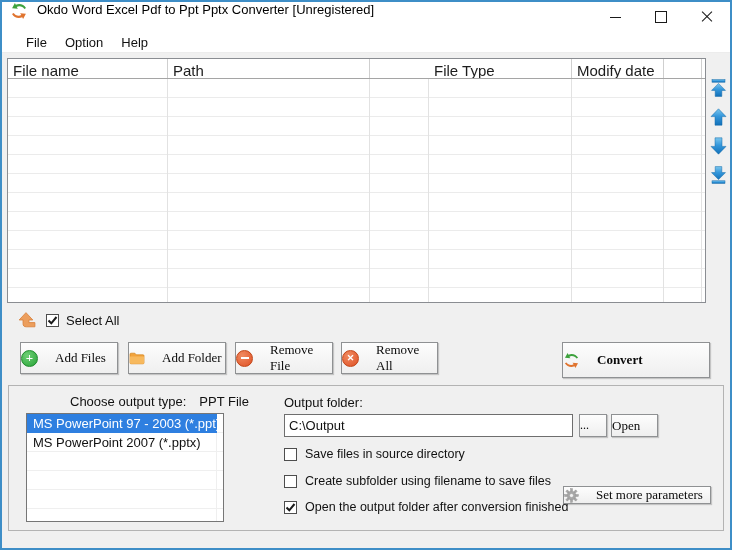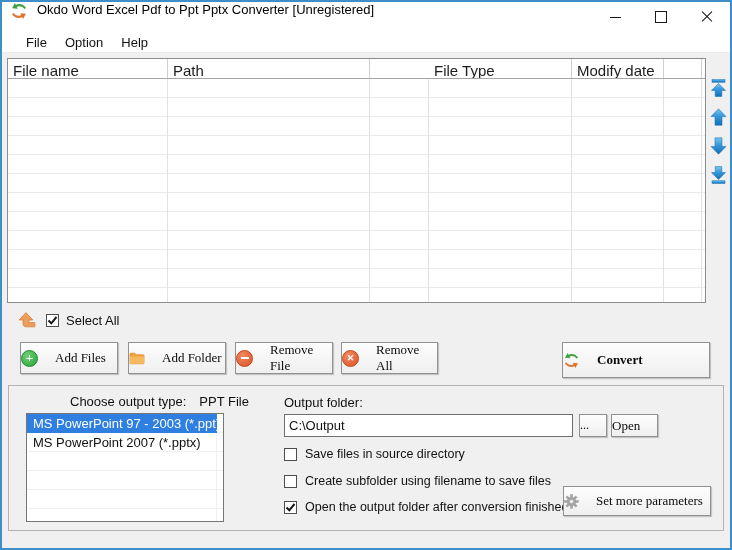--- a/index.html
+++ b/index.html
@@ -60,21 +60,21 @@
     background:repeating-linear-gradient(to bottom,#ffffff 0px,#ffffff 18px,#efefef 18px,#efefef 19px);}
   .listbox::after{content:"";position:absolute;top:0;bottom:0;right:6px;width:1px;background:#efefef;}
   .lb-item{position:relative;height:19px;line-height:19px;font-size:13px;padding-left:6px;color:#101010;white-space:nowrap;overflow:hidden;}
   .lb-item.selected{background:#2e7fe0;color:#ffffff;width:calc(100% - 6px);box-sizing:border-box;z-index:1;}
   .out-label{position:absolute;left:275px;top:9px;font-size:13px;}
   .out-input{position:absolute;left:275px;top:28px;width:289px;height:23px;border:1px solid #6e6e6e;box-sizing:border-box;background:#fff;font-family:"Liberation Sans",sans-serif;font-size:13px;color:#111;padding:0 4px;}
   .btn-browse{left:570px;top:28px;width:28px;height:23px;font-size:12px;}
   .btn-open{left:602px;top:28px;width:47px;height:23px;}
   .opt{position:absolute;left:275px;display:flex;align-items:center;gap:8px;font-size:12.5px;}
   .opt-1{top:61px;}.opt-2{top:88px;}.opt-3{top:114px;}
-  .btn-setmore{left:554px;top:100px;width:148px;height:30px;}
+  .btn-setmore{left:554px;top:100px;width:148px;height:18px;}
   .hidden-defs{position:absolute;width:0;height:0;overflow:hidden;}
 </style>
 </head>
 <body>
 
 <svg class="hidden-defs" aria-hidden="true">
   <defs>
     <linearGradient id="bgrad" x1="0" y1="0" x2="0" y2="1">
       <stop offset="0" stop-color="#7cc7ee"></stop>
       <stop offset="0.45" stop-color="#3598dc"></stop>

